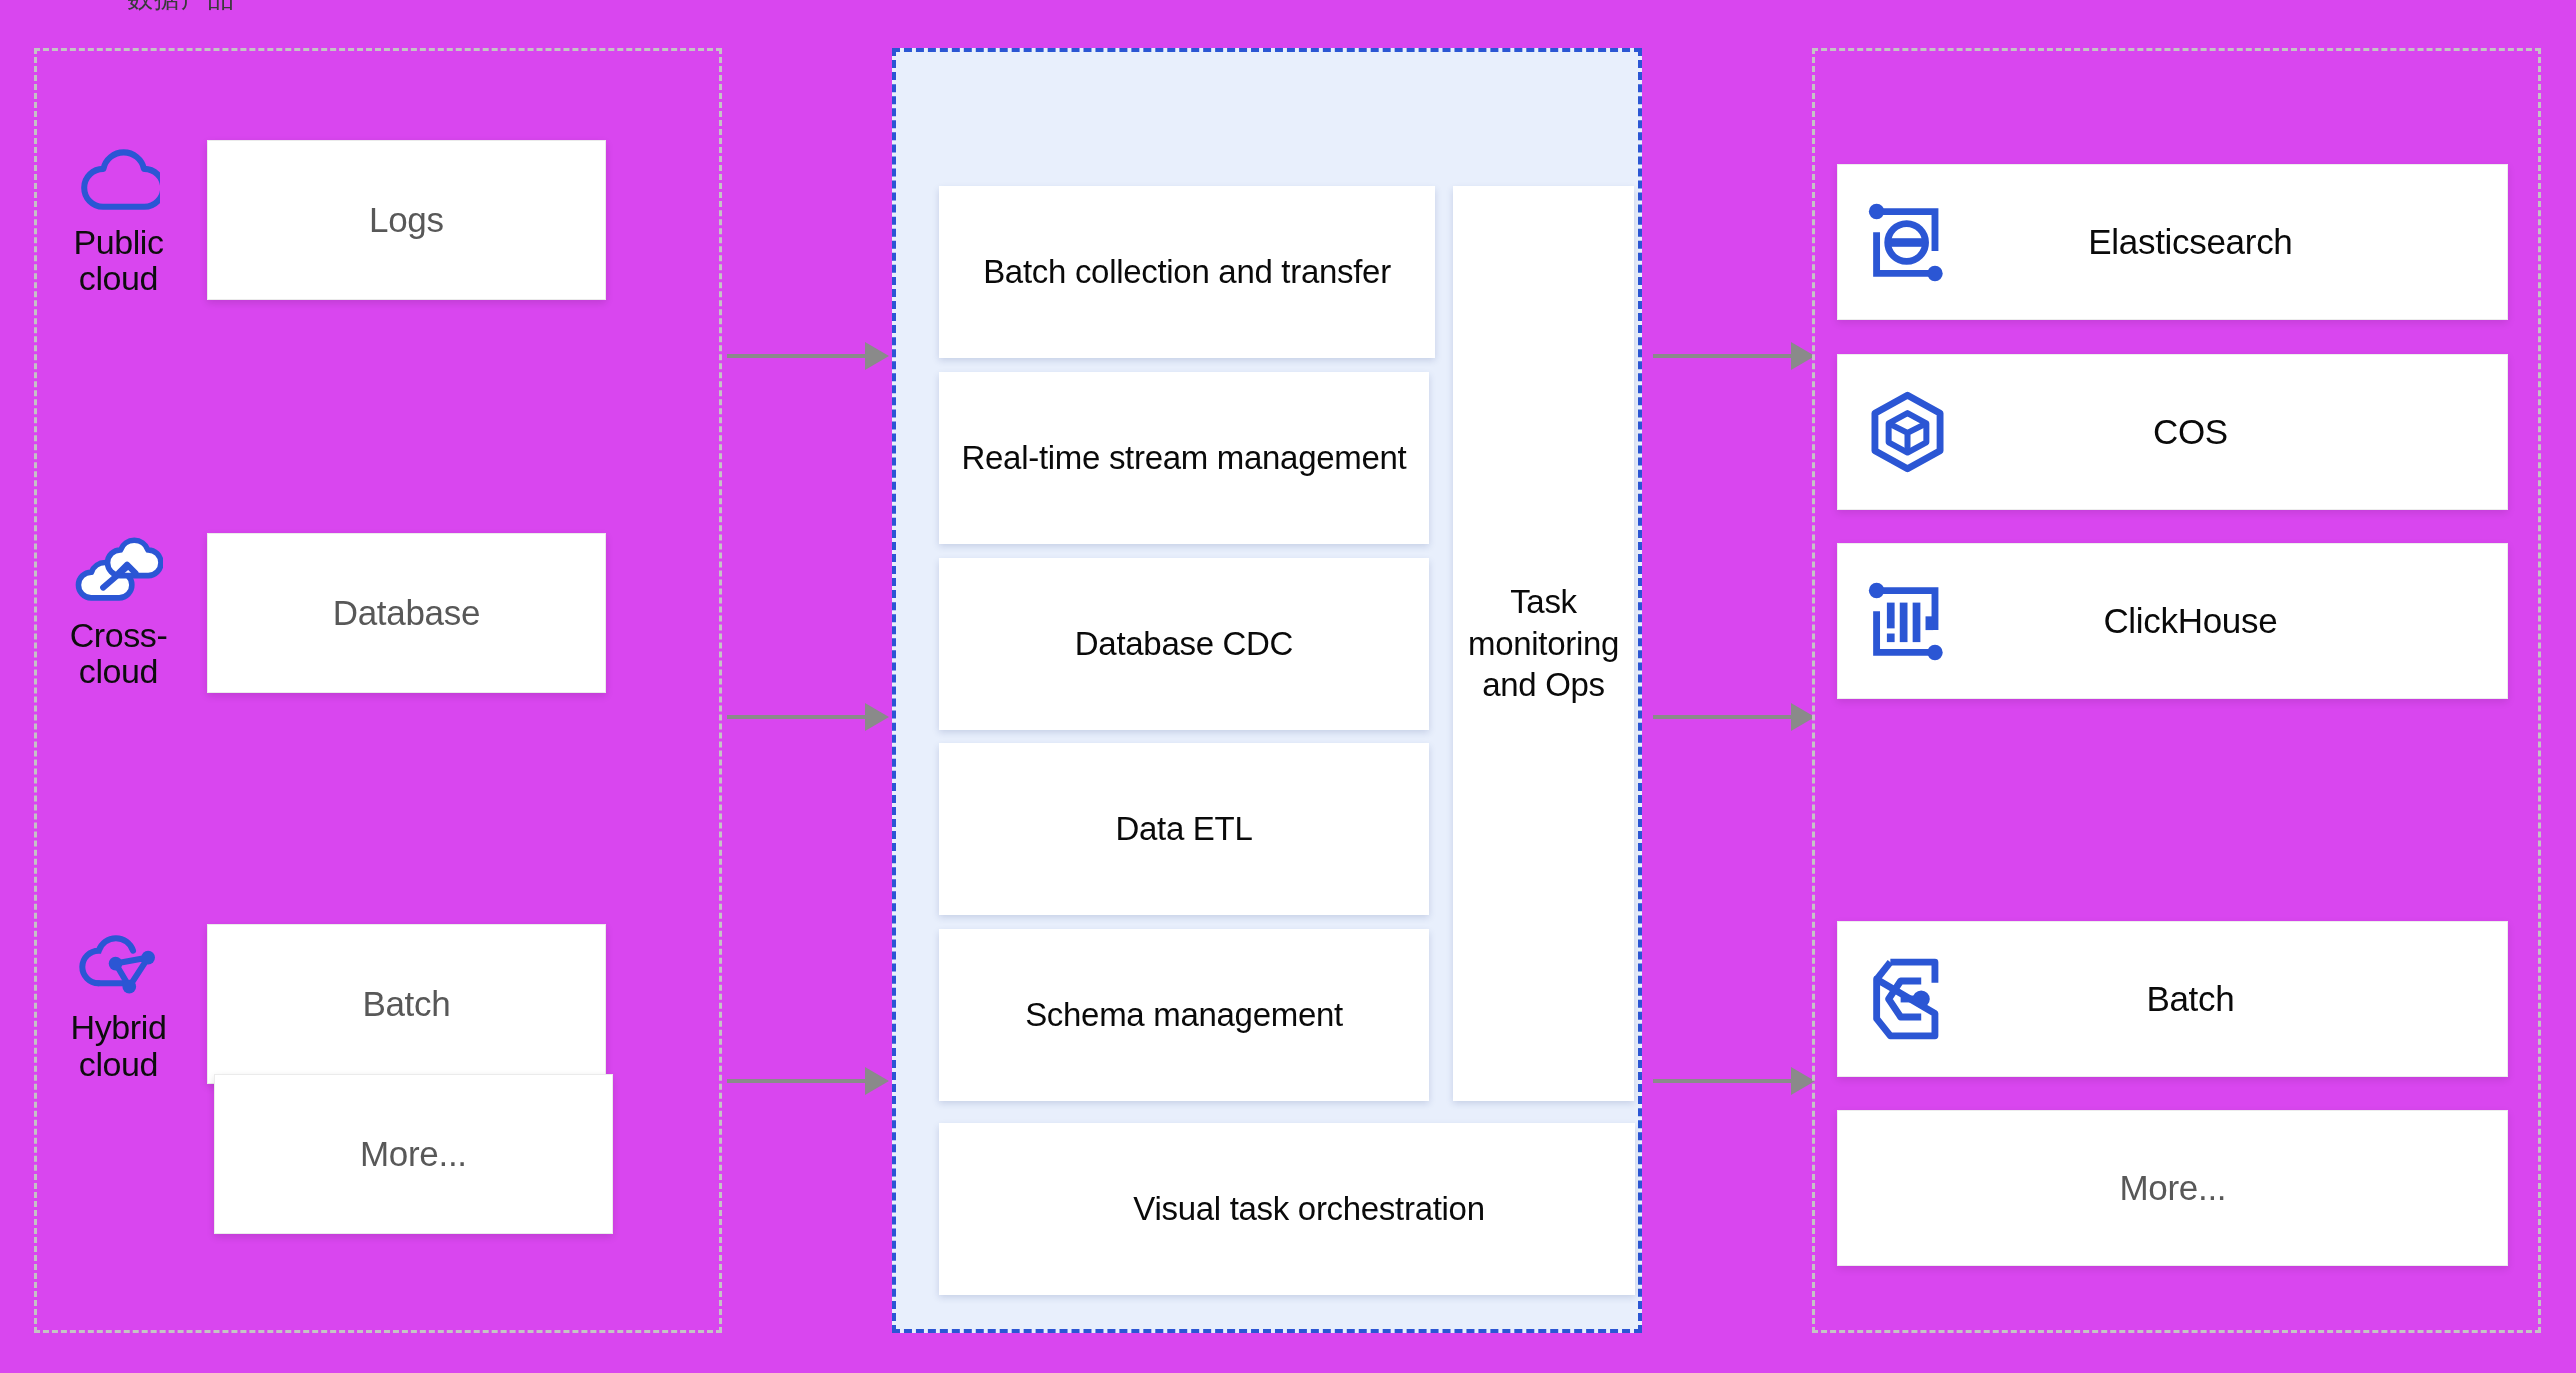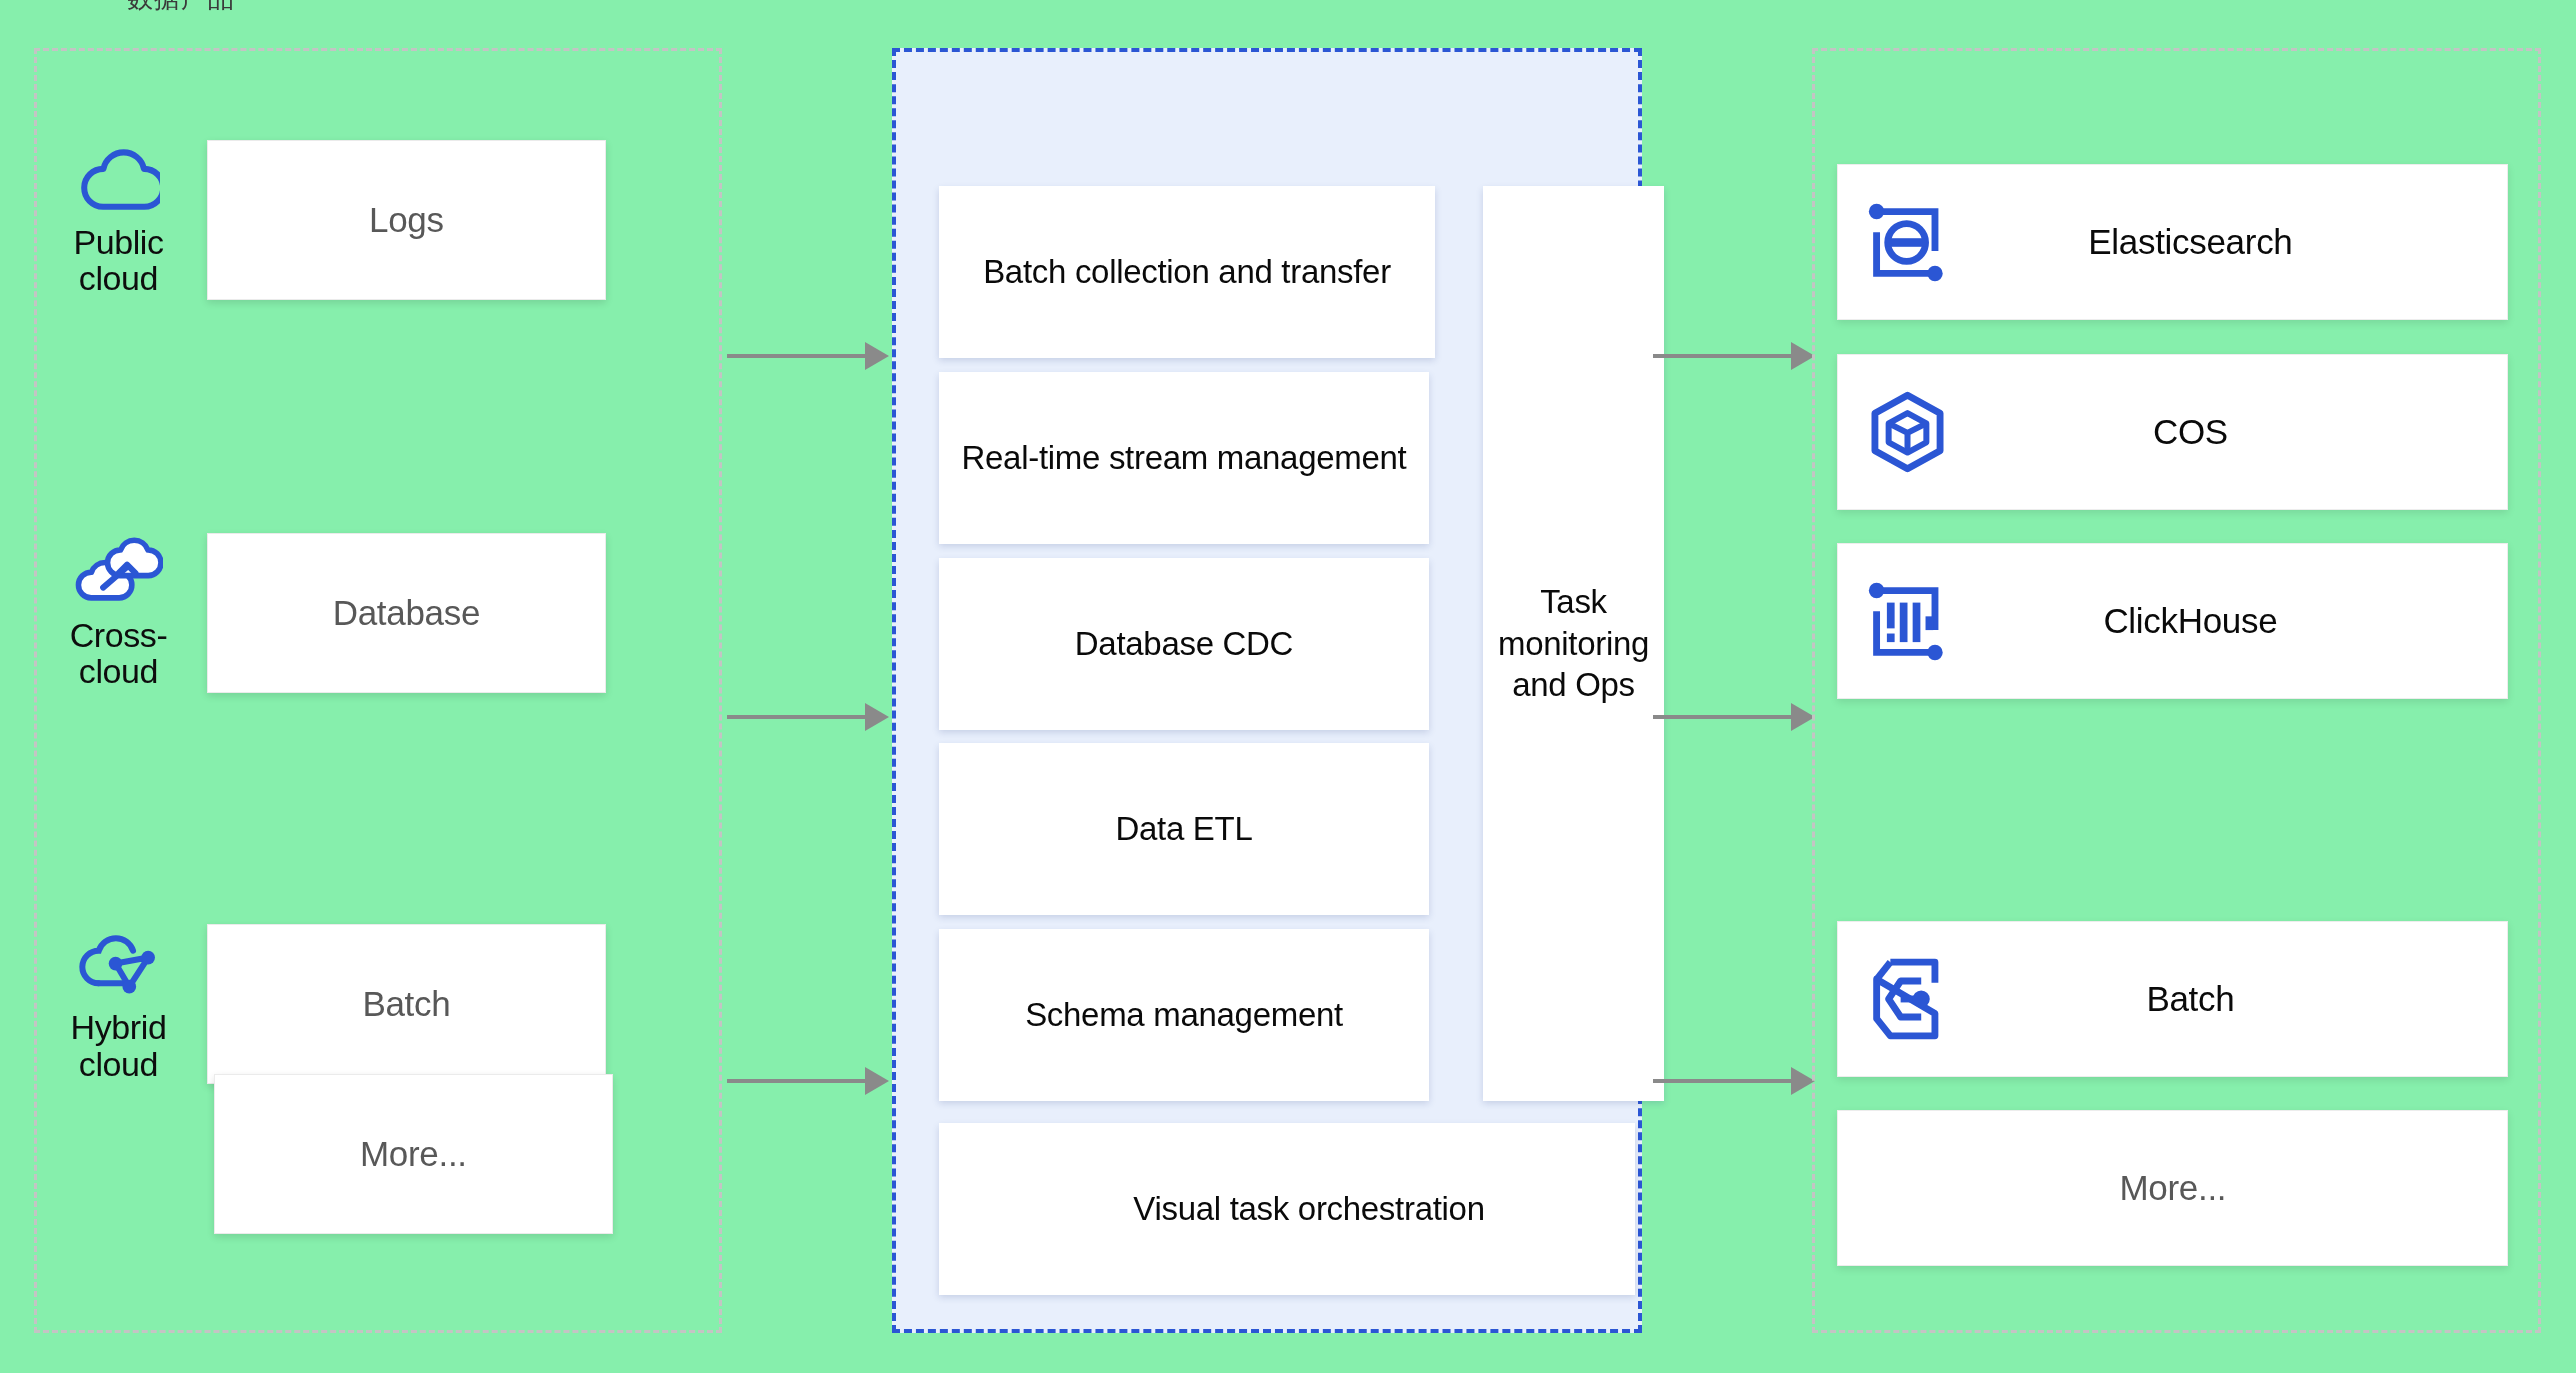--- a/index.html
+++ b/index.html
@@ -9,21 +9,21 @@
     height: 1374px;
     background: #ffffff;
     font-family: "Liberation Sans", sans-serif;
     overflow: hidden;
   }
 
   #diagram {
     position: relative;
     width: 2576px;
     height: 1374px;
-    background: #86efac;
+    background: #d946ef;
     text-decoration: underline;
   }
 
   
   .top-caption {
     position: absolute;
     left: 127px;
     top: -19px;
     font-size: 26px;
     color: #3a3a3a;
@@ -261,21 +261,21 @@
     </div>
 
     <div class="mid-card" style="left:43px;top:506px;width:490px;height:172px;">
       <span class="txt">Database CDC</span>
     </div>
 
     <div class="mid-card" style="left:43px;top:877px;width:490px;height:172px;">
       <span class="txt">Schema management</span>
     </div>
 
-    <div class="mid-card mid-ops" style="left:587px;top:134px;width:181px;height:915px;">
+    <div class="mid-card mid-ops" style="left:557px;top:134px;width:181px;height:915px;">
       <span class="txt">Task monitoring and Ops</span>
     </div>
 
     <div class="mid-card" style="left:43px;top:1071px;width:696px;height:172px;padding-left:44px;">
       <span class="txt">Visual task orchestration</span>
     </div>
   </div>
 
   <div class="arrow" style="left:1653px;top:343px;width:162px;">
     <div class="shaft"></div>

